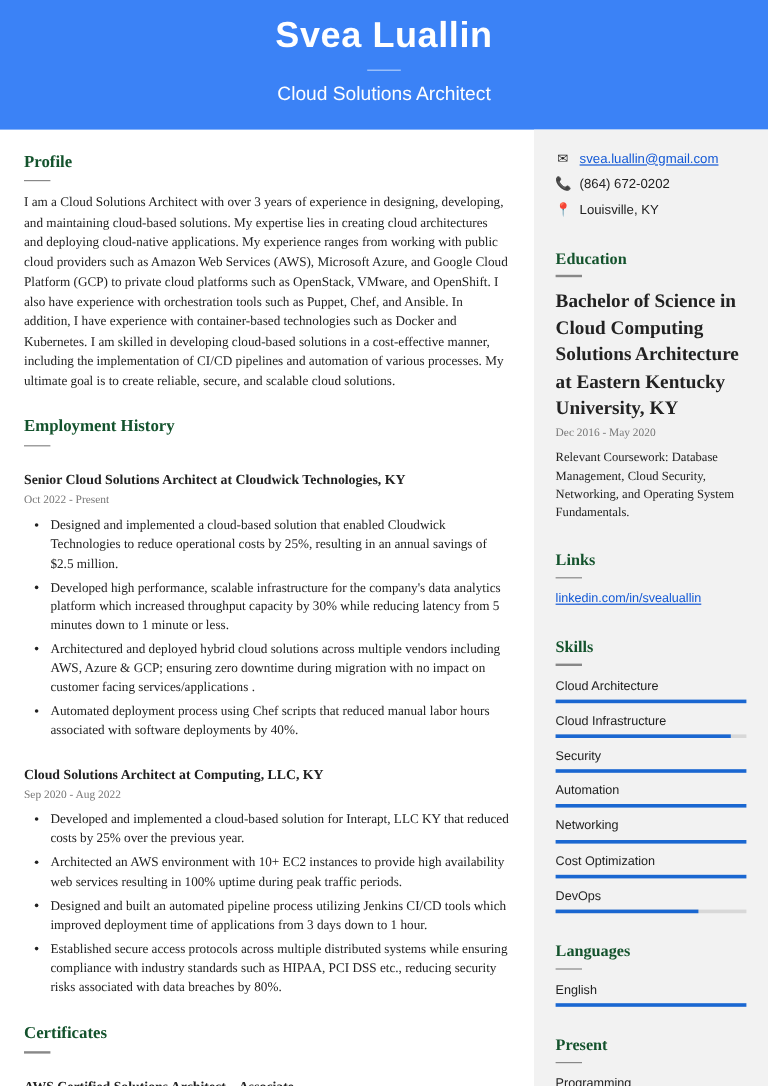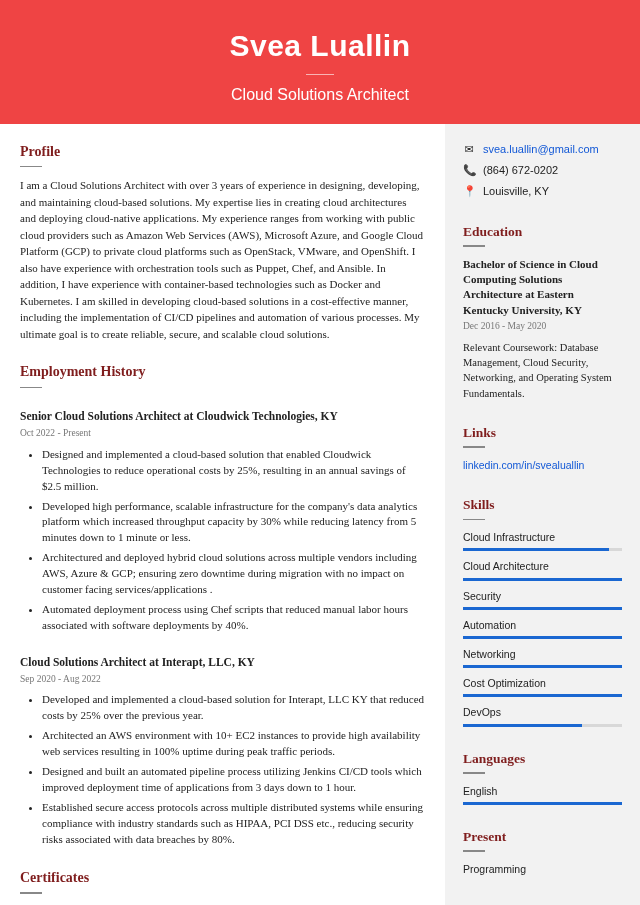--- a/index.html
+++ b/index.html
@@ -1,36 +1,36 @@
 <!DOCTYPE html>
 <html><head>
 <meta charset="utf-8">
 <style>
   * { box-sizing: border-box; margin: 0; padding: 0; }
   body { font-family: Georgia, 'Times New Roman', serif; background: #fff; color: #222; font-size: 11px; line-height: 1.45; width: 640px; }
-  .header { background: #ef4444; color: #fff; text-align: center; padding: 24px 0 18px; }
+  .header { background: #3b82f6; color: #fff; text-align: center; padding: 8px 0 18px; }
   .header h1 { font-family: -apple-system, 'Segoe UI', Arial, sans-serif; font-weight: 700; font-size: 30px; letter-spacing: 0.5px; }
   .header .hr { width: 28px; height: 1px; background: rgba(255,255,255,0.6); margin: 6px auto 8px; }
   .header .role { font-size: 16px; font-family: -apple-system, 'Segoe UI', Arial, sans-serif; }
   .page { display: flex; }
   .main { flex: 1; padding: 18px 20px 20px 20px; }
   .side { width: 195px; background: #f2f2f2; padding: 18px 18px 20px 18px; }
-  h2 { font-family: Georgia, serif; font-weight: 700; font-size: 14px; color: #7f1d1d; margin-bottom: 4px; }
+  h2 { font-family: Georgia, serif; font-weight: 700; font-size: 14px; color: #14532d; margin-bottom: 4px; }
   .rule { width: 22px; height: 1.5px; background: #888; margin-bottom: 10px; }
   .section { margin-bottom: 20px; }
   .section:last-child { margin-bottom: 0; }
   .profile-text { font-size: 11px; line-height: 1.5; }
   .job-title { font-weight: 700; font-size: 11.5px; margin-top: 20px; }
   .dates { font-size: 9.5px; color: #777; margin: 2px 0 6px; }
   ul { list-style: disc; padding-left: 22px; margin-bottom: 10px; }
   li { margin-bottom: 4px; font-size: 11px; line-height: 1.45; }
   .contact-row { display: flex; align-items: center; gap: 8px; margin-bottom: 5px; font-size: 11px; font-family: -apple-system, 'Segoe UI', Arial, sans-serif; }
   .contact-row .ico { width: 12px; text-align: center; font-size: 11px; }
-  .link { color: #1258d6; cursor: pointer; }
-  .edu-title { font-weight: 700; font-size: 11px; line-height: 1.4; }
+  .link { color: #1258d6; text-decoration: underline; cursor: pointer; }
+  .edu-title { font-weight: 700; font-size: 16px; line-height: 1.4; }
   .edu-text { font-size: 10.5px; margin-top: 4px; }
   .skill { margin-bottom: 8px; }
   .skill-name { font-size: 10.5px; margin-bottom: 3px; font-family: -apple-system, 'Segoe UI', Arial, sans-serif; }
   .bar { height: 3px; background: #d8d8d8; position: relative; }
   .bar-fill { height: 100%; background: #1a67d1; }
   .side .section { margin-bottom: 22px; }
   .side h2 { font-size: 13.5px; }
 </style>
 </head>
 <body>
@@ -55,21 +55,21 @@
       <div class="rule"></div>
       <div id="jobs">
           <div class="job-title">Senior Cloud Solutions Architect at Cloudwick Technologies, KY</div>
           <div class="dates">Oct 2022 - Present</div>
           <ul>
             <li>Designed and implemented a cloud-based solution that enabled Cloudwick Technologies to reduce operational costs by 25%, resulting in an annual savings of $2.5 million.</li>
             <li>Developed high performance, scalable infrastructure for the company's data analytics platform which increased throughput capacity by 30% while reducing latency from 5 minutes down to 1 minute or less.</li>
             <li>Architectured and deployed hybrid cloud solutions across multiple vendors including AWS, Azure &amp; GCP; ensuring zero downtime during migration with no impact on customer facing services/applications .</li>
             <li>Automated deployment process using Chef scripts that reduced manual labor hours associated with software deployments by 40%.</li>
           </ul>
-          <div class="job-title">Cloud Solutions Architect at Interapt, LLC, KY</div>
+          <div class="job-title">Cloud Solutions Architect at Computing, LLC, KY</div>
           <div class="dates">Sep 2020 - Aug 2022</div>
           <ul>
             <li>Developed and implemented a cloud-based solution for Interapt, LLC KY that reduced costs by 25% over the previous year.</li>
             <li>Architected an AWS environment with 10+ EC2 instances to provide high availability web services resulting in 100% uptime during peak traffic periods.</li>
             <li>Designed and built an automated pipeline process utilizing Jenkins CI/CD tools which improved deployment time of applications from 3 days down to 1 hour.</li>
             <li>Established secure access protocols across multiple distributed systems while ensuring compliance with industry standards such as HIPAA, PCI DSS etc., reducing security risks associated with data breaches by 80%.</li>
           </ul>
         </div>
     </div>
 
@@ -111,29 +111,29 @@
       <h2>Links</h2>
       <div class="rule"></div>
       <div class="link" style="font-size:10.5px;font-family:-apple-system,Arial,sans-serif">linkedin.com/in/svealuallin</div>
     </div>
 
     <div class="section">
       <h2>Skills</h2>
       <div class="rule"></div>
       <div id="skills">
           <div class="skill">
+            <div class="skill-name">Cloud Architecture</div>
+            <div class="bar">
+              <div class="bar-fill" style="width: 100%;"></div>
+            </div>
+          </div>
+          <div class="skill">
             <div class="skill-name">Cloud Infrastructure</div>
             <div class="bar">
               <div class="bar-fill" style="width: 92%;"></div>
-            </div>
-          </div>
-          <div class="skill">
-            <div class="skill-name">Cloud Architecture</div>
-            <div class="bar">
-              <div class="bar-fill" style="width: 100%;"></div>
             </div>
           </div>
           <div class="skill">
             <div class="skill-name">Security</div>
             <div class="bar">
               <div class="bar-fill" style="width: 100%;"></div>
             </div>
           </div>
           <div class="skill">
             <div class="skill-name">Automation</div>

